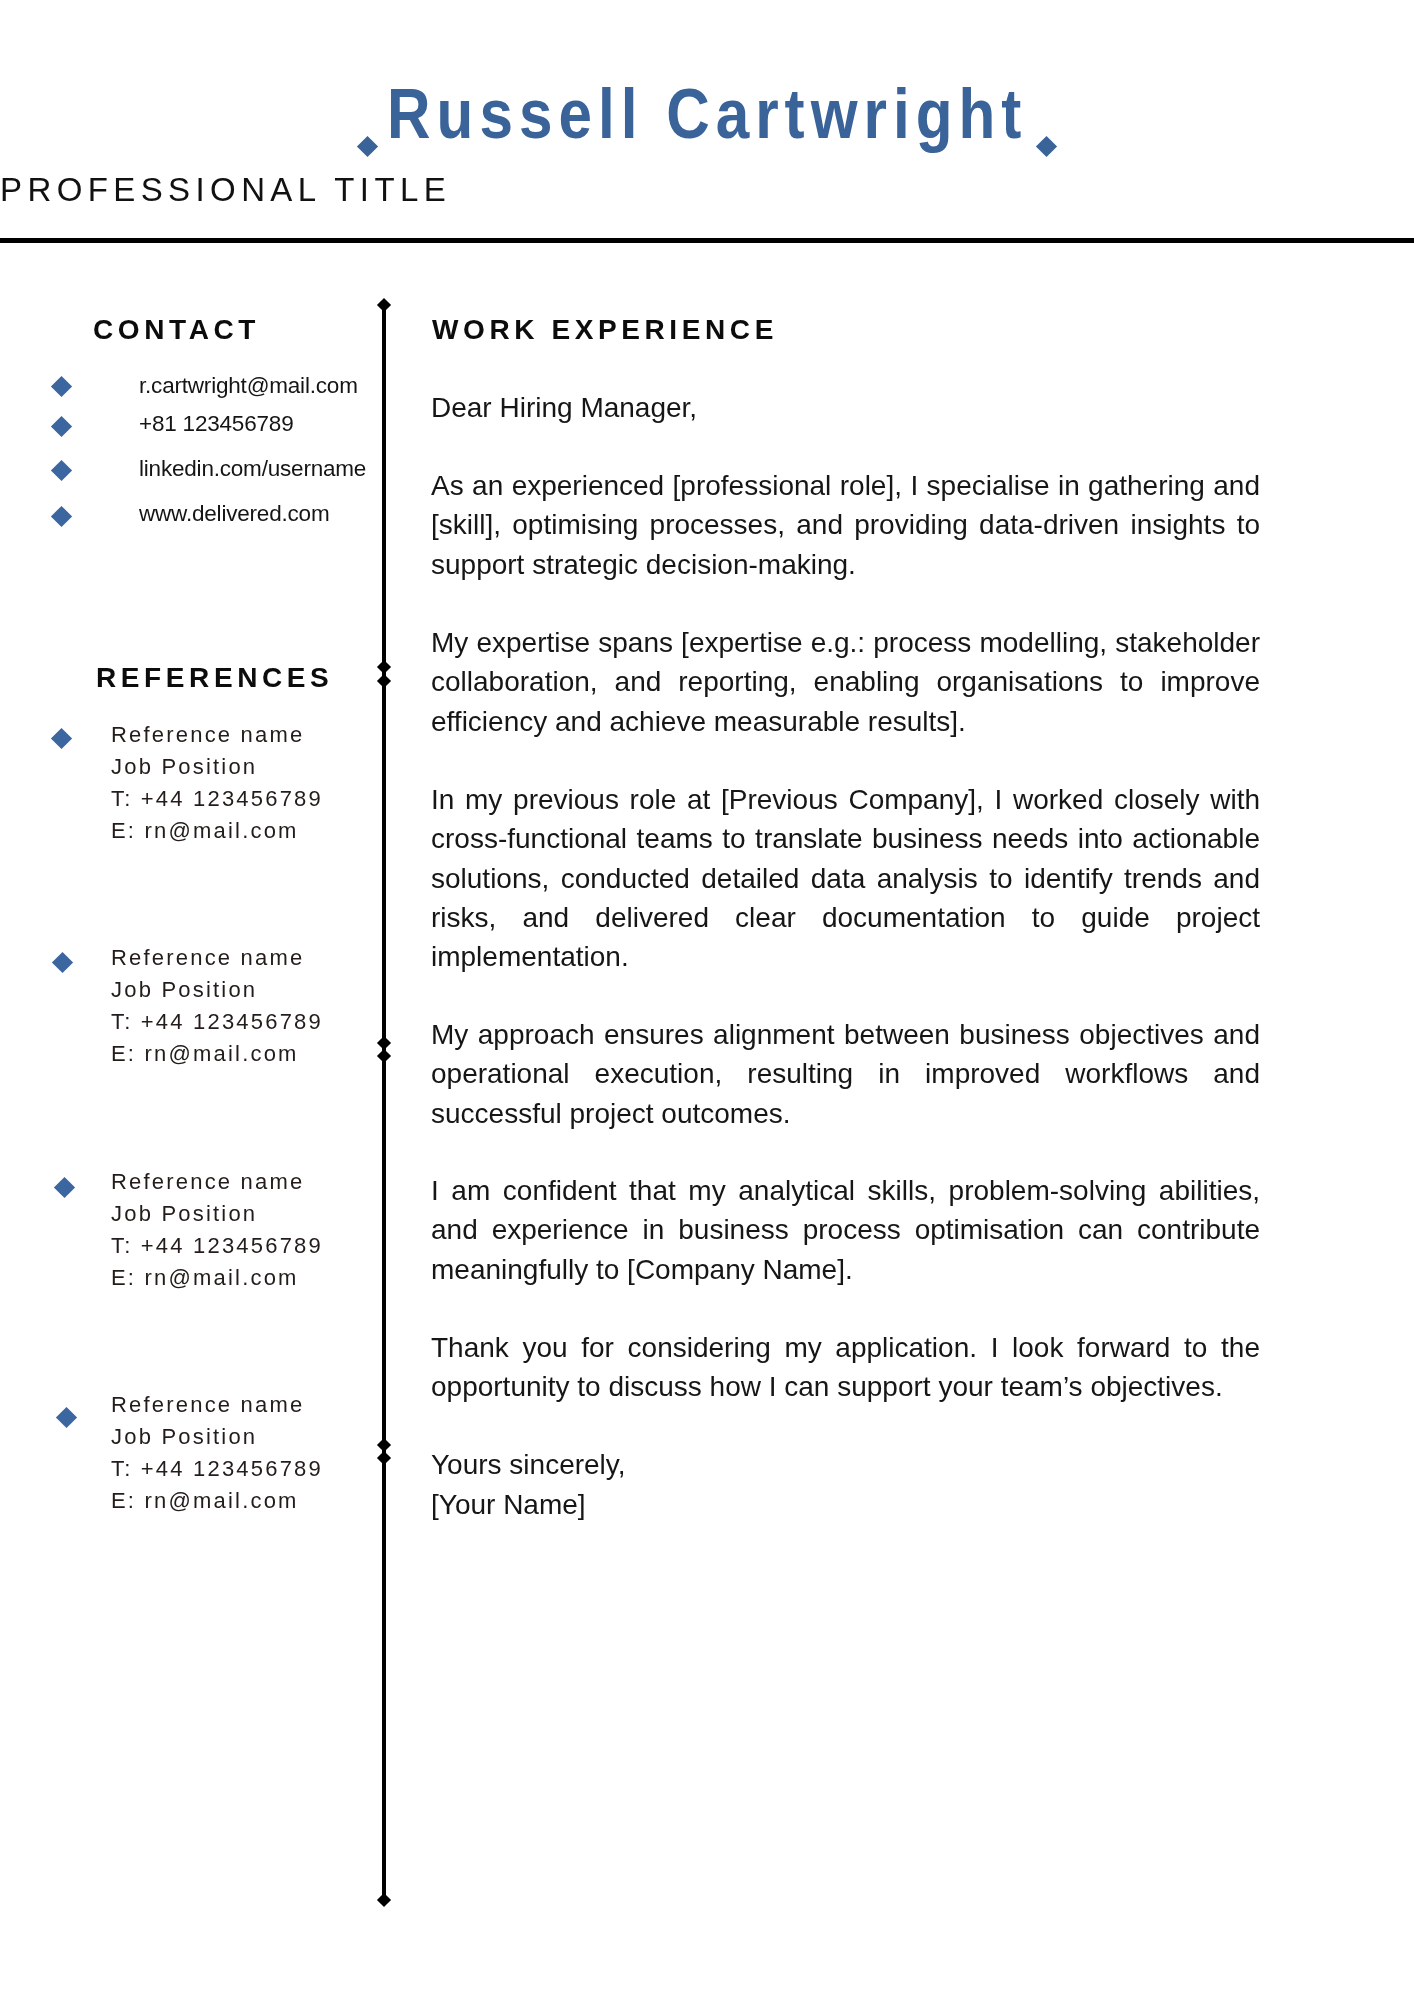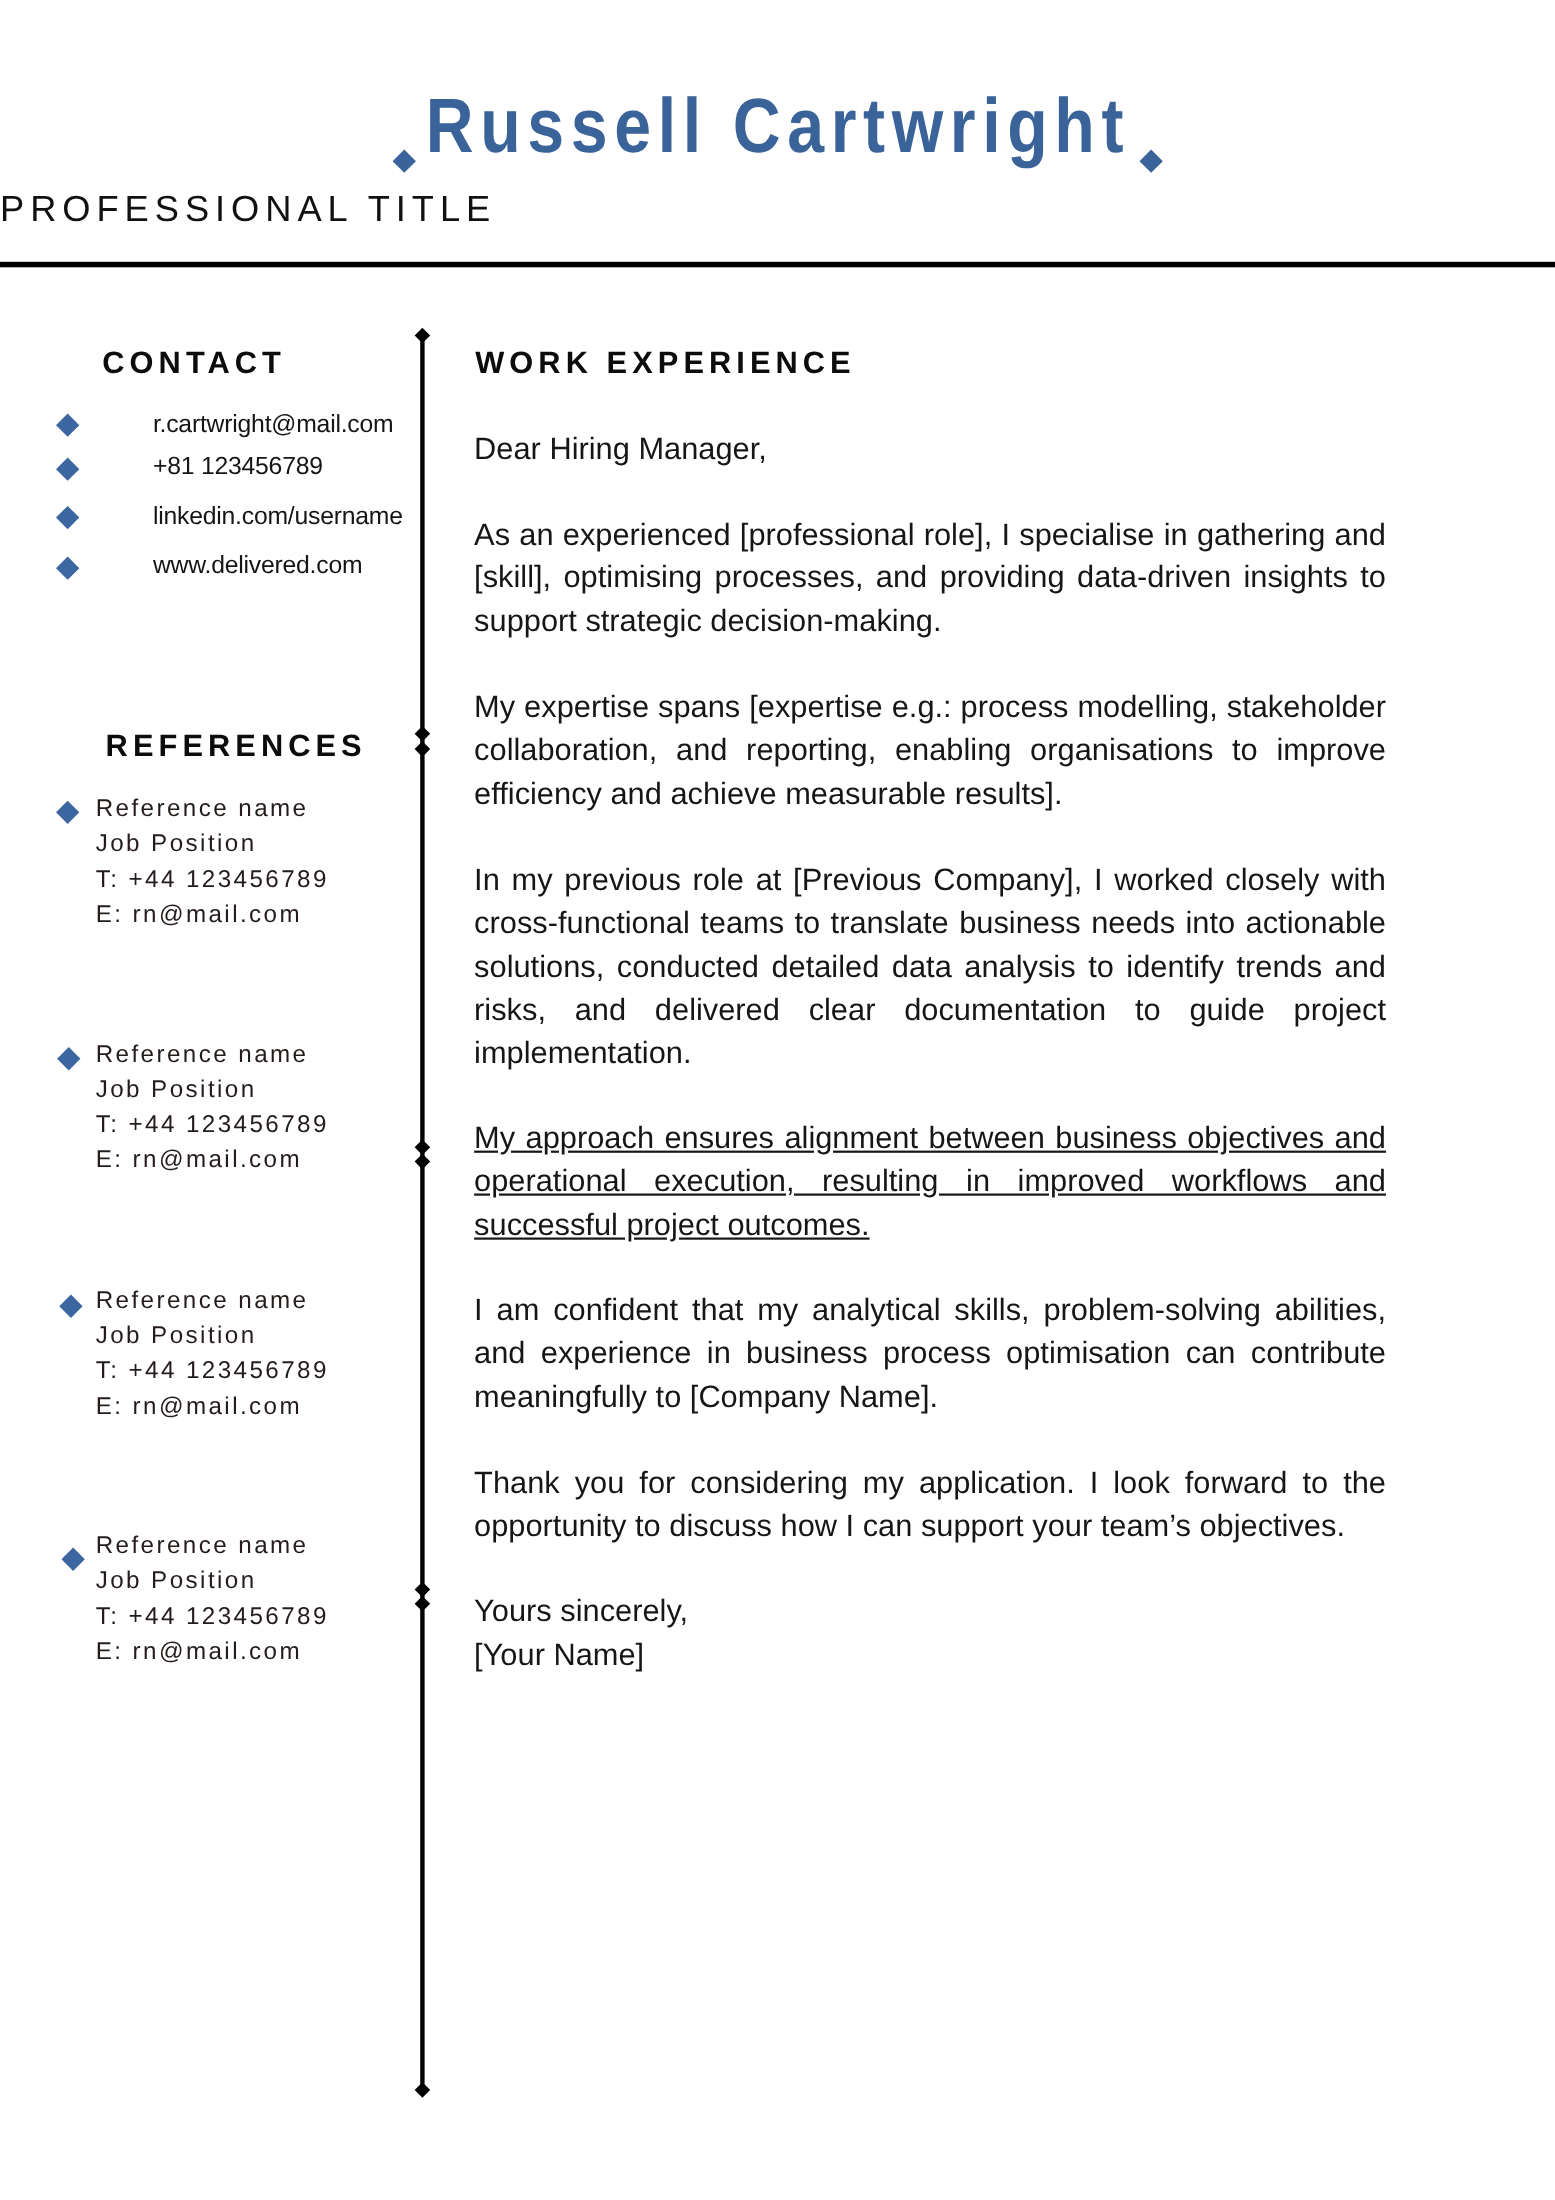--- a/index.html
+++ b/index.html
@@ -18,21 +18,21 @@
            font-size: 33px; letter-spacing: 5.4px; color: #111; line-height: 44px; }
   .rule { position: absolute; left: 0; top: 238px; width: 1414px; height: 5px; background: #000; }
   .sec-heading { position: absolute; font-weight: 700; font-size: 28px; letter-spacing: 4.6px;
                  color: #0c0c0c; line-height: 32px; white-space: nowrap; margin-top: 20px; }
   .contact-item { position: absolute; left: 0; height: 30px; width: 370px; }
   .bdiamond { position: absolute; width: 15px; height: 15px; background: #3B66A0; transform: rotate(45deg); }
   .contact-text { position: absolute; left: 110px; font-size: 22.5px; color: #151515;
                   line-height: 30px; white-space: nowrap; letter-spacing: -0.2px; margin-left: 29px; }
 
   .ref { position: absolute; left: 0; width: 370px; height: 132px; }
-  .ref-lines { position: absolute; left: 87px; top: 0; }
+  .ref-lines { position: absolute; left: 111px; top: 0; }
   .ref-line { font-size: 22px; letter-spacing: 2.2px; color: #231c1a; line-height: 32px; white-space: nowrap; }
 
   .timeline { position: absolute; left: 382px; top: 305px; width: 4px; height: 1596px; background: #000; }
   .tdiamond { position: absolute; width: 10px; height: 10px; background: #000; transform: rotate(45deg); }
   .letter { position: absolute; left: 431px; width: 829px; font-size: 28px; line-height: 39.3px;
             color: #161616; text-align: justify; }
 </style>
 </head>
 <body>
 
@@ -115,17 +115,17 @@
 <span class="tdiamond" style="left:379px; top:1440px;"></span>
 <span class="tdiamond" style="left:379px; top:1453px;"></span>
 <span class="tdiamond" style="left:379px; top:1895px;"></span>
 
 <div class="sec-heading" style="left:432px; top:294px;">WORK EXPERIENCE</div>
 
 <div class="letter" style="top:388px;">Dear Hiring Manager,</div>
 <div class="letter" style="top:466px;">As an experienced [professional role], I specialise in gathering and [skill], optimising processes, and providing data-driven insights to support strategic decision-making.</div>
 <div class="letter" style="top:623px;">My expertise spans [expertise e.g.: process modelling, stakeholder collaboration, and reporting, enabling organisations to improve efficiency and achieve measurable results].</div>
 <div class="letter" style="top:780px;">In my previous role at [Previous Company], I worked closely with cross-functional teams to translate business needs into actionable solutions, conducted detailed data analysis to identify trends and risks, and delivered clear documentation to guide project implementation.</div>
-<div class="letter" style="top:1015px;text-decoration:underline;">My approach ensures alignment between business objectives and operational execution, resulting in improved workflows and successful project outcomes.</div>
+<div class="letter" style="top:1015px;">My approach ensures alignment between business objectives and operational execution, resulting in improved workflows and successful project outcomes.</div>
 <div class="letter" style="top:1171px;">I am confident that my analytical skills, problem-solving abilities, and experience in business process optimisation can contribute meaningfully to [Company Name].</div>
 <div class="letter" style="top:1328px;">Thank you for considering my application. I look forward to the opportunity to discuss how I can support your team’s objectives.</div>
 <div class="letter" style="top:1445px;">Yours sincerely,</div>
 <div class="letter" style="top:1485px;">[Your Name]</div>
 
 </body></html>

